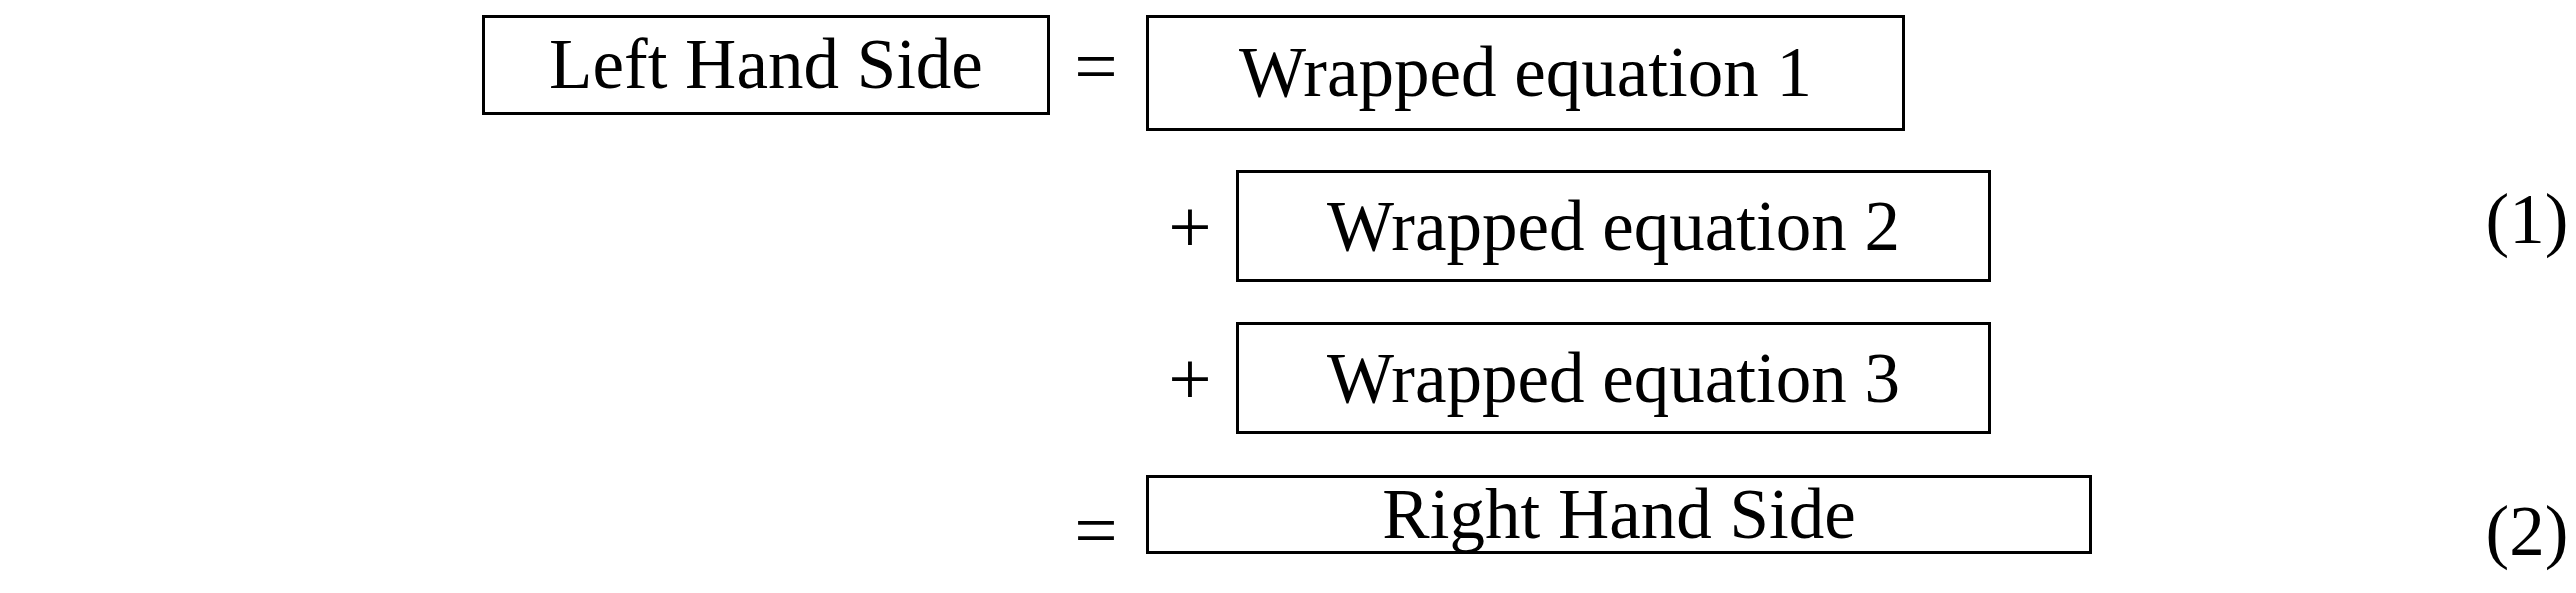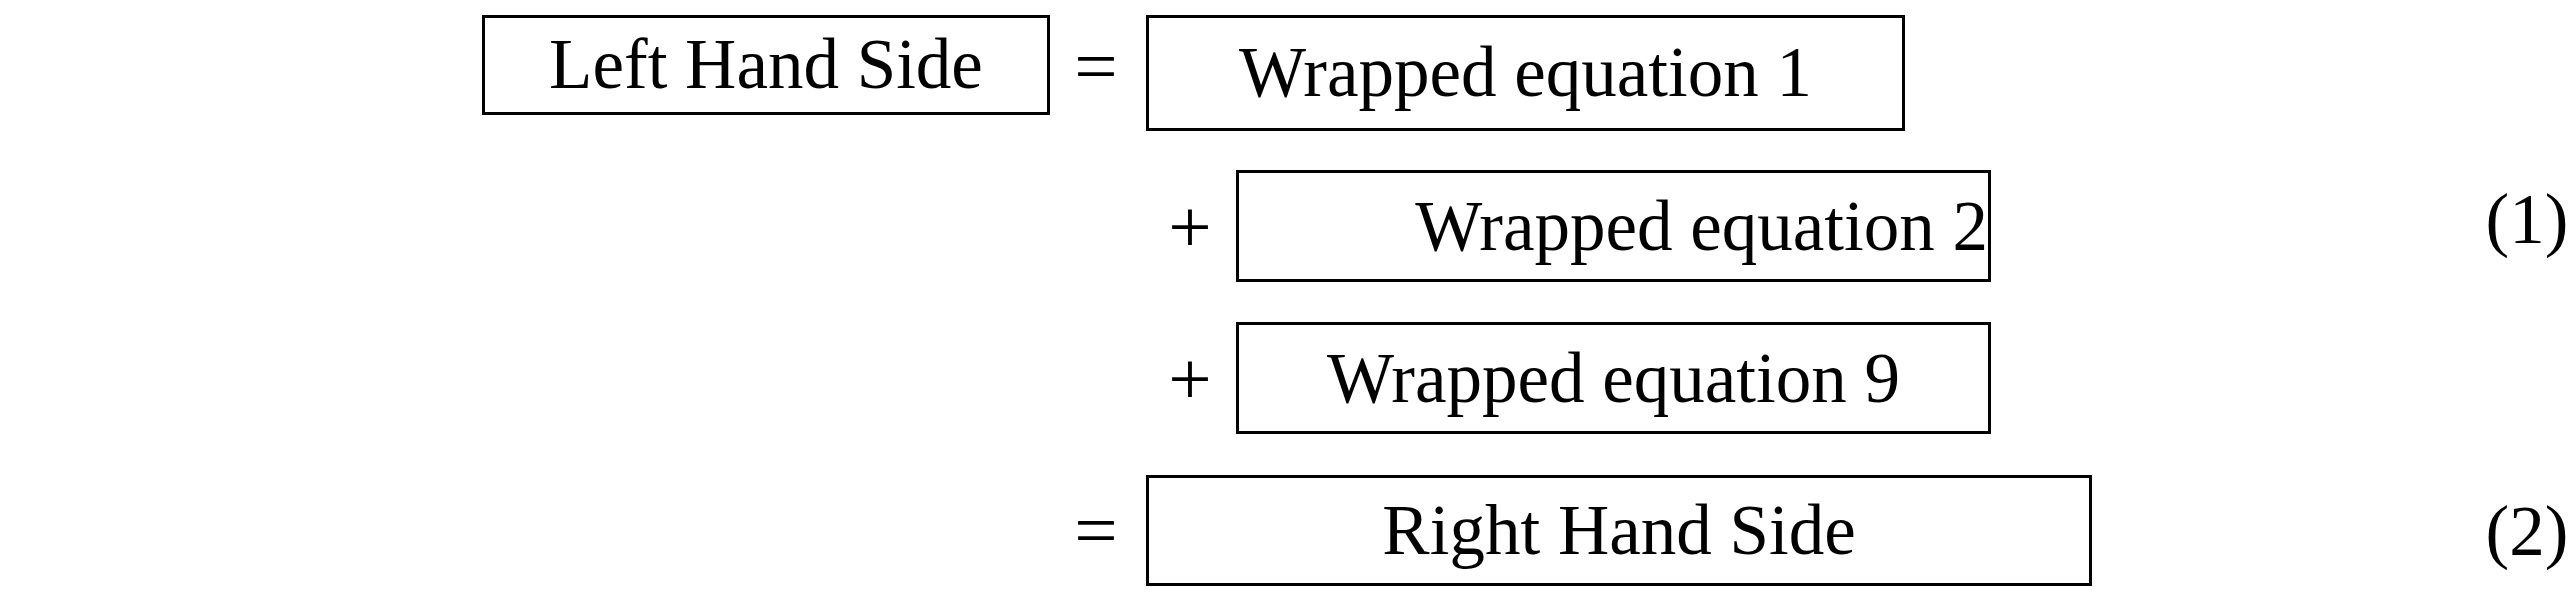--- a/index.html
+++ b/index.html
@@ -40,28 +40,28 @@
     transform: translateY(-50%);
     font-size: 71px;
     line-height: 1;
   }
   
   .box-lhs  { left: 482px;  top: 14.5px;  width: 568px; height: 100px; }
   .op-eq-r1 { left: 1096px; top: 66px;  }
   .box-eq1  { left: 1146px; top: 14.5px;  width: 759px; height: 116px; align-items: center; }
   
   .op-plus-r2 { left: 1190px; top: 226px; }
-  .box-eq2  { left: 1236px; top: 170px; width: 755px; height: 112px; justify-content: flex-end; }
+  .box-eq2  { left: 1236px; top: 170px; width: 755px; height: 112px; }
   .eqnum-1  { top: 219px; }
   
   .op-plus-r3 { left: 1190px; top: 378px; }
   .box-eq3  { left: 1236px; top: 322px; width: 755px; height: 112px; }
   
   .op-eq-r4 { left: 1096px; top: 530px; }
-  .box-rhs  { left: 1146px; top: 475px; width: 946px; height: 111px; }
+  .box-rhs  { left: 1146px; top: 475px; width: 946px; height: 79px; }
   .eqnum-2  { top: 531px; }
 </style>
 </head>
 <body>
 
 <div class="canvas">
 
   <div class="fbox box-lhs">
     <span>Left Hand Side</span>
   </div>
@@ -71,21 +71,21 @@
   </div>
 
   <span class="op op-plus-r2">+</span>
   <div class="fbox box-eq2">
     <span>Wrapped equation 2</span>
   </div>
   <span class="eqnum eqnum-1">(1)</span>
 
   <span class="op op-plus-r3">+</span>
   <div class="fbox box-eq3">
-    <span>Wrapped equation 9</span>
+    <span>Wrapped equation 3</span>
   </div>
 
   <span class="op op-eq-r4">=</span>
   <div class="fbox box-rhs">
     <span>Right Hand Side</span>
   </div>
   <span class="eqnum eqnum-2">(2)</span>
 
 </div>
 

